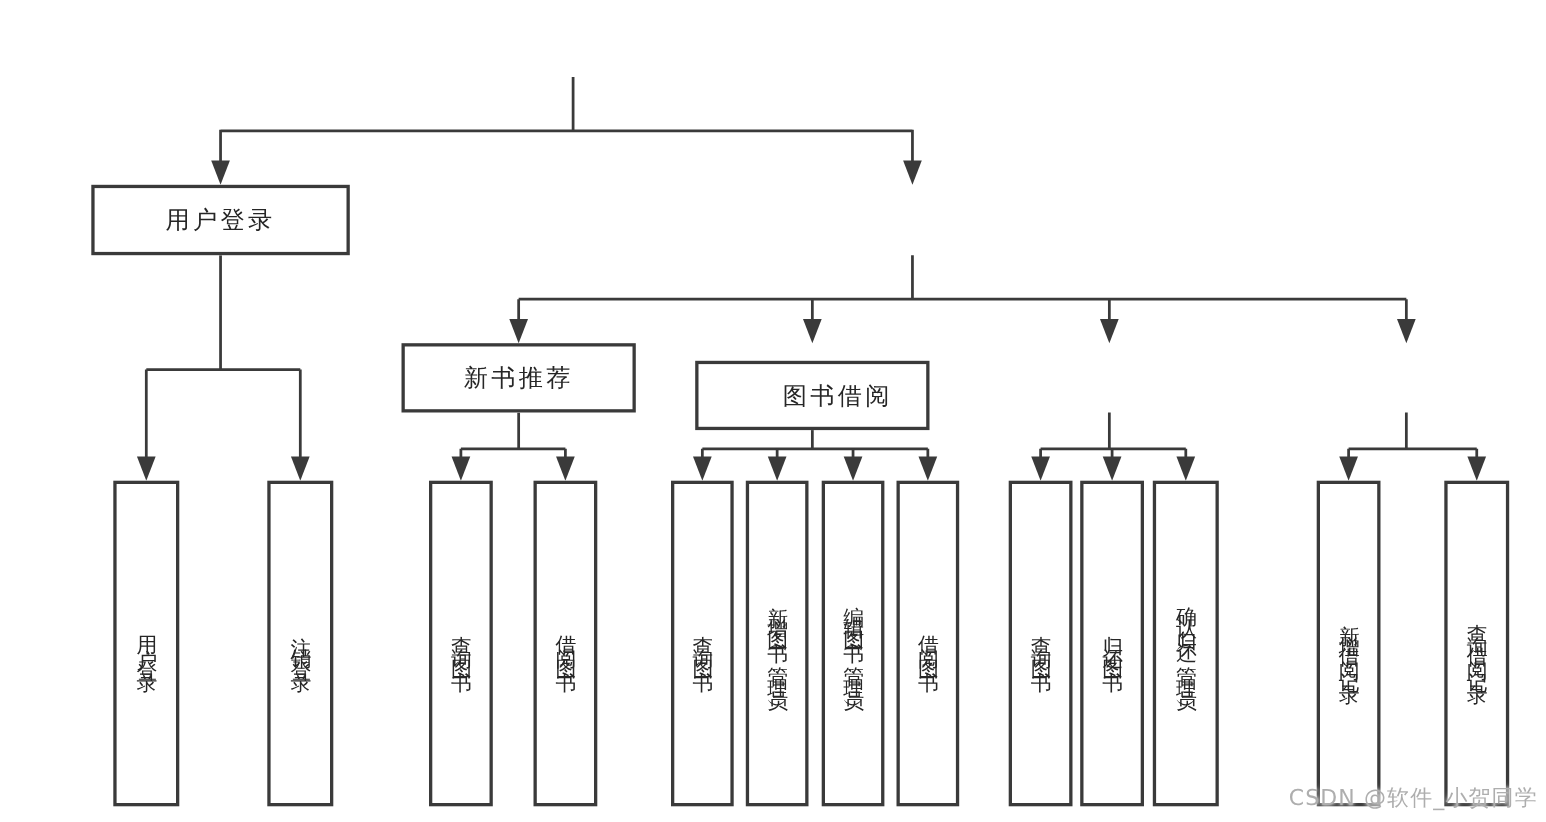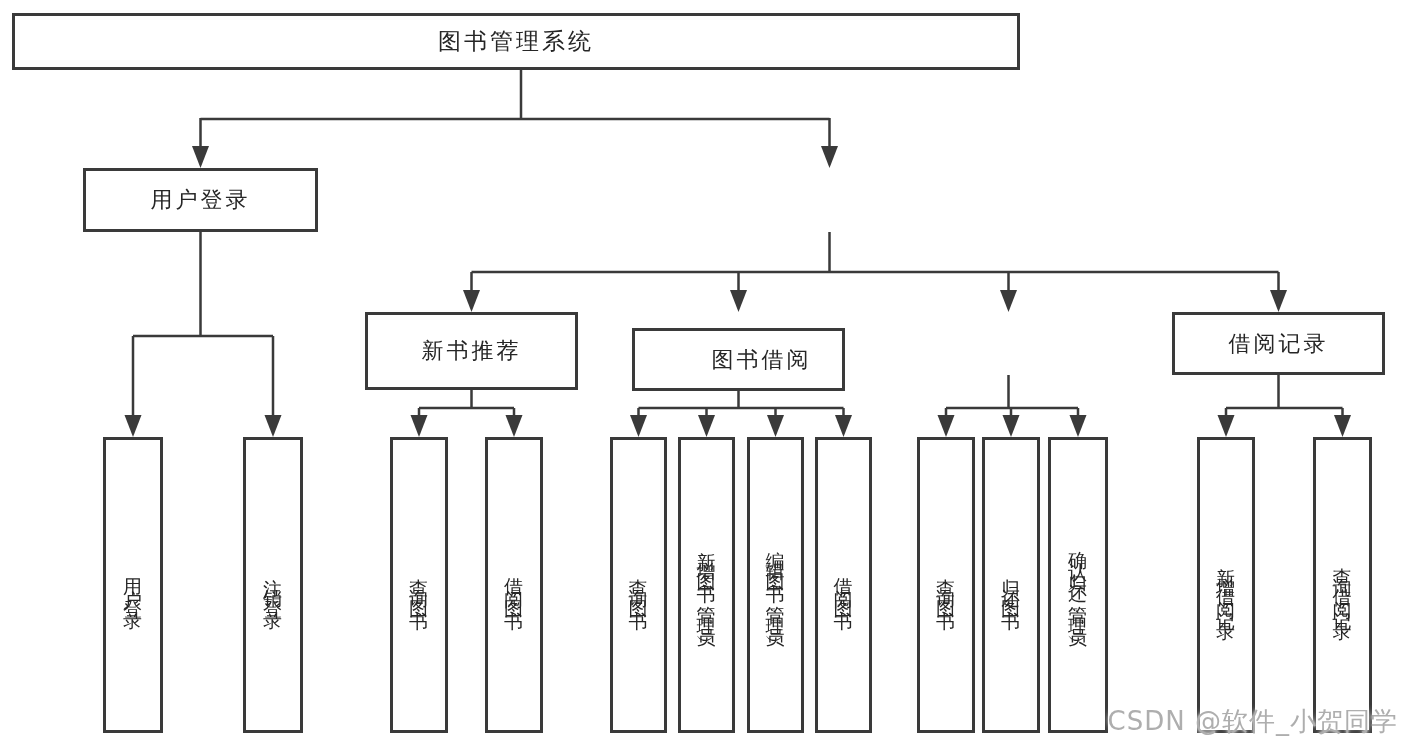--- a/index.html
+++ b/index.html
@@ -29,21 +29,21 @@
     font-size:19px;
     letter-spacing:11px;
     line-height:1;
     white-space:nowrap;
   }
   .watermark{
     position:absolute;
     right:7px;
     bottom:8px;
     z-index:2;
-    font-size:26px;
+    font-size:20px;
     color:#aeaeae;
     letter-spacing:1px;
     text-shadow:0 0 6px #ffffff,0 0 3px #ffffff;
     white-space:nowrap;
   }
 </style>
 </head>
 <body>
 
 <div class="stage">
@@ -79,27 +79,25 @@
       <polygon points="767,415 784,415 775.5,437"></polygon>
       <polygon points="835,415 852,415 843.5,437"></polygon>
       <polygon points="937.5,415 954.5,415 946,437"></polygon>
       <polygon points="1002.5,415 1019.5,415 1011,437"></polygon>
       <polygon points="1069.5,415 1086.5,415 1078,437"></polygon>
       <polygon points="1217.5,415 1234.5,415 1226,437"></polygon>
       <polygon points="1334,415 1351,415 1342.5,437"></polygon>
     </g>
   </svg>
 
-  <div class="box h root" style="left:12px;top:13px;width:1008px;height:57px;">图书管理系统</div>
 
   <div class="box h" style="left:83px;top:168px;width:235px;height:64px;">用户登录</div>
 
-  <div class="box h" style="left:365px;top:312px;width:213px;height:78px;">新书推荐</div>
+  <div class="box h" style="left:365px;top:312px;width:213px;height:63px;">新书推荐</div>
   <div class="box h" style="left:632px;top:328px;width:213px;height:63px;padding-left:46px;">图书借阅</div>
-  <div class="box h" style="left:1172px;top:312px;width:213px;height:63px;">借阅记录</div>
 
   <div class="box v" style="left:103px;top:437px;width:60px;height:296px;">用户登录</div>
   <div class="box v" style="left:243px;top:437px;width:60px;height:296px;">注销登录</div>
 
   <div class="box v" style="left:390px;top:437px;width:58px;height:296px;">查询图书</div>
   <div class="box v" style="left:485px;top:437px;width:58px;height:296px;">借阅图书</div>
 
   <div class="box v" style="left:610px;top:437px;width:57px;height:296px;">查询图书</div>
   <div class="box v" style="left:678px;top:437px;width:57px;height:296px;">新增图书（管理员）</div>
   <div class="box v" style="left:747px;top:437px;width:57px;height:296px;">编辑图书（管理员）</div>

